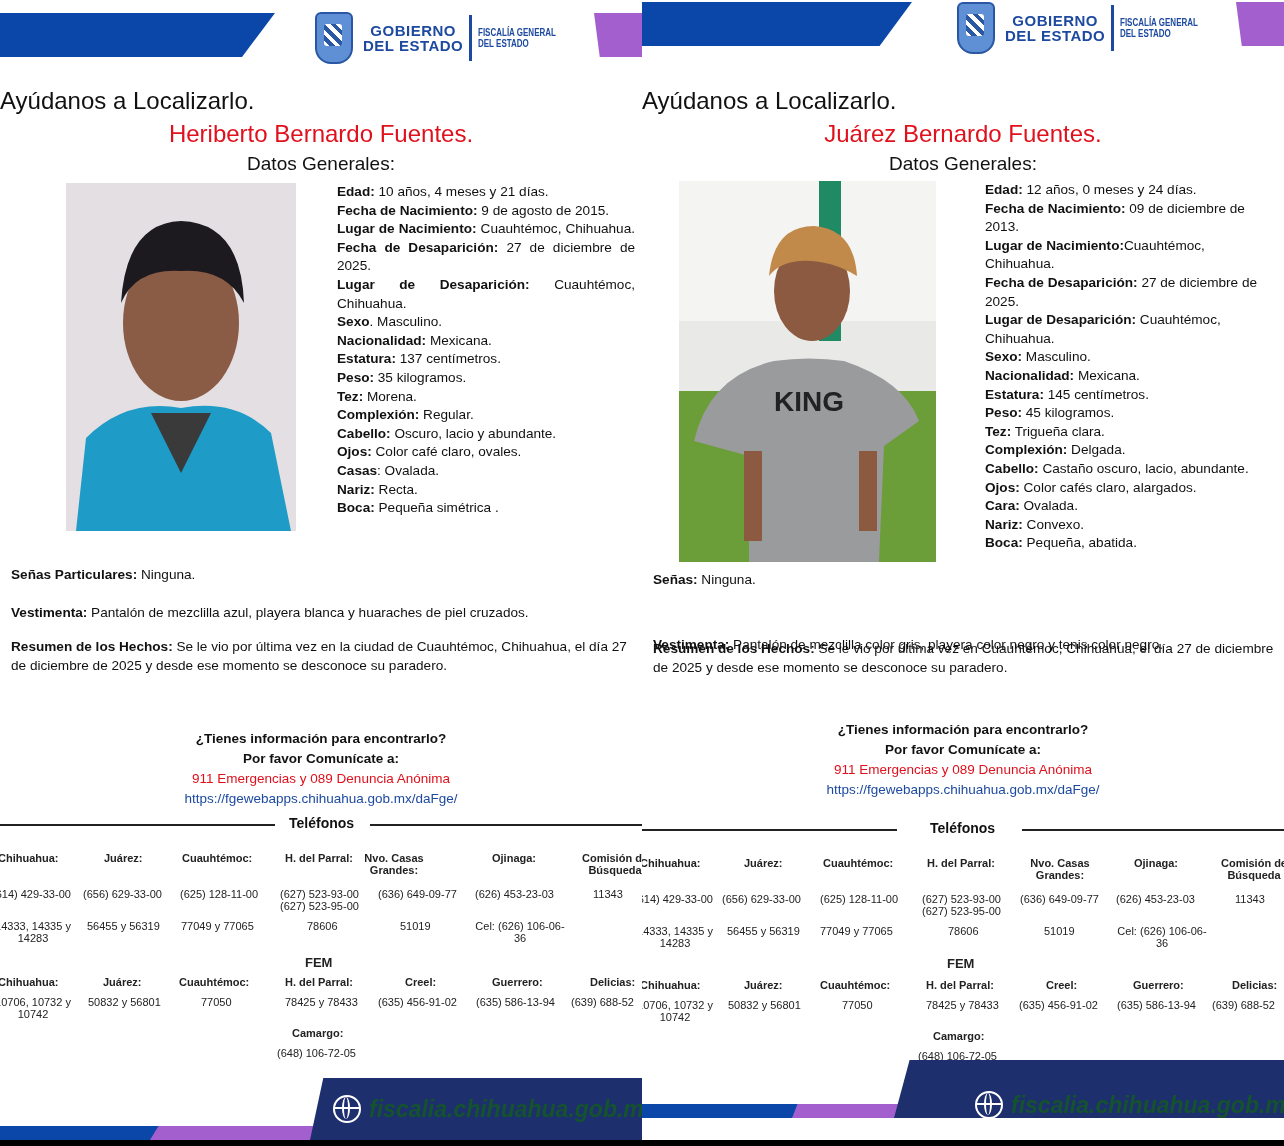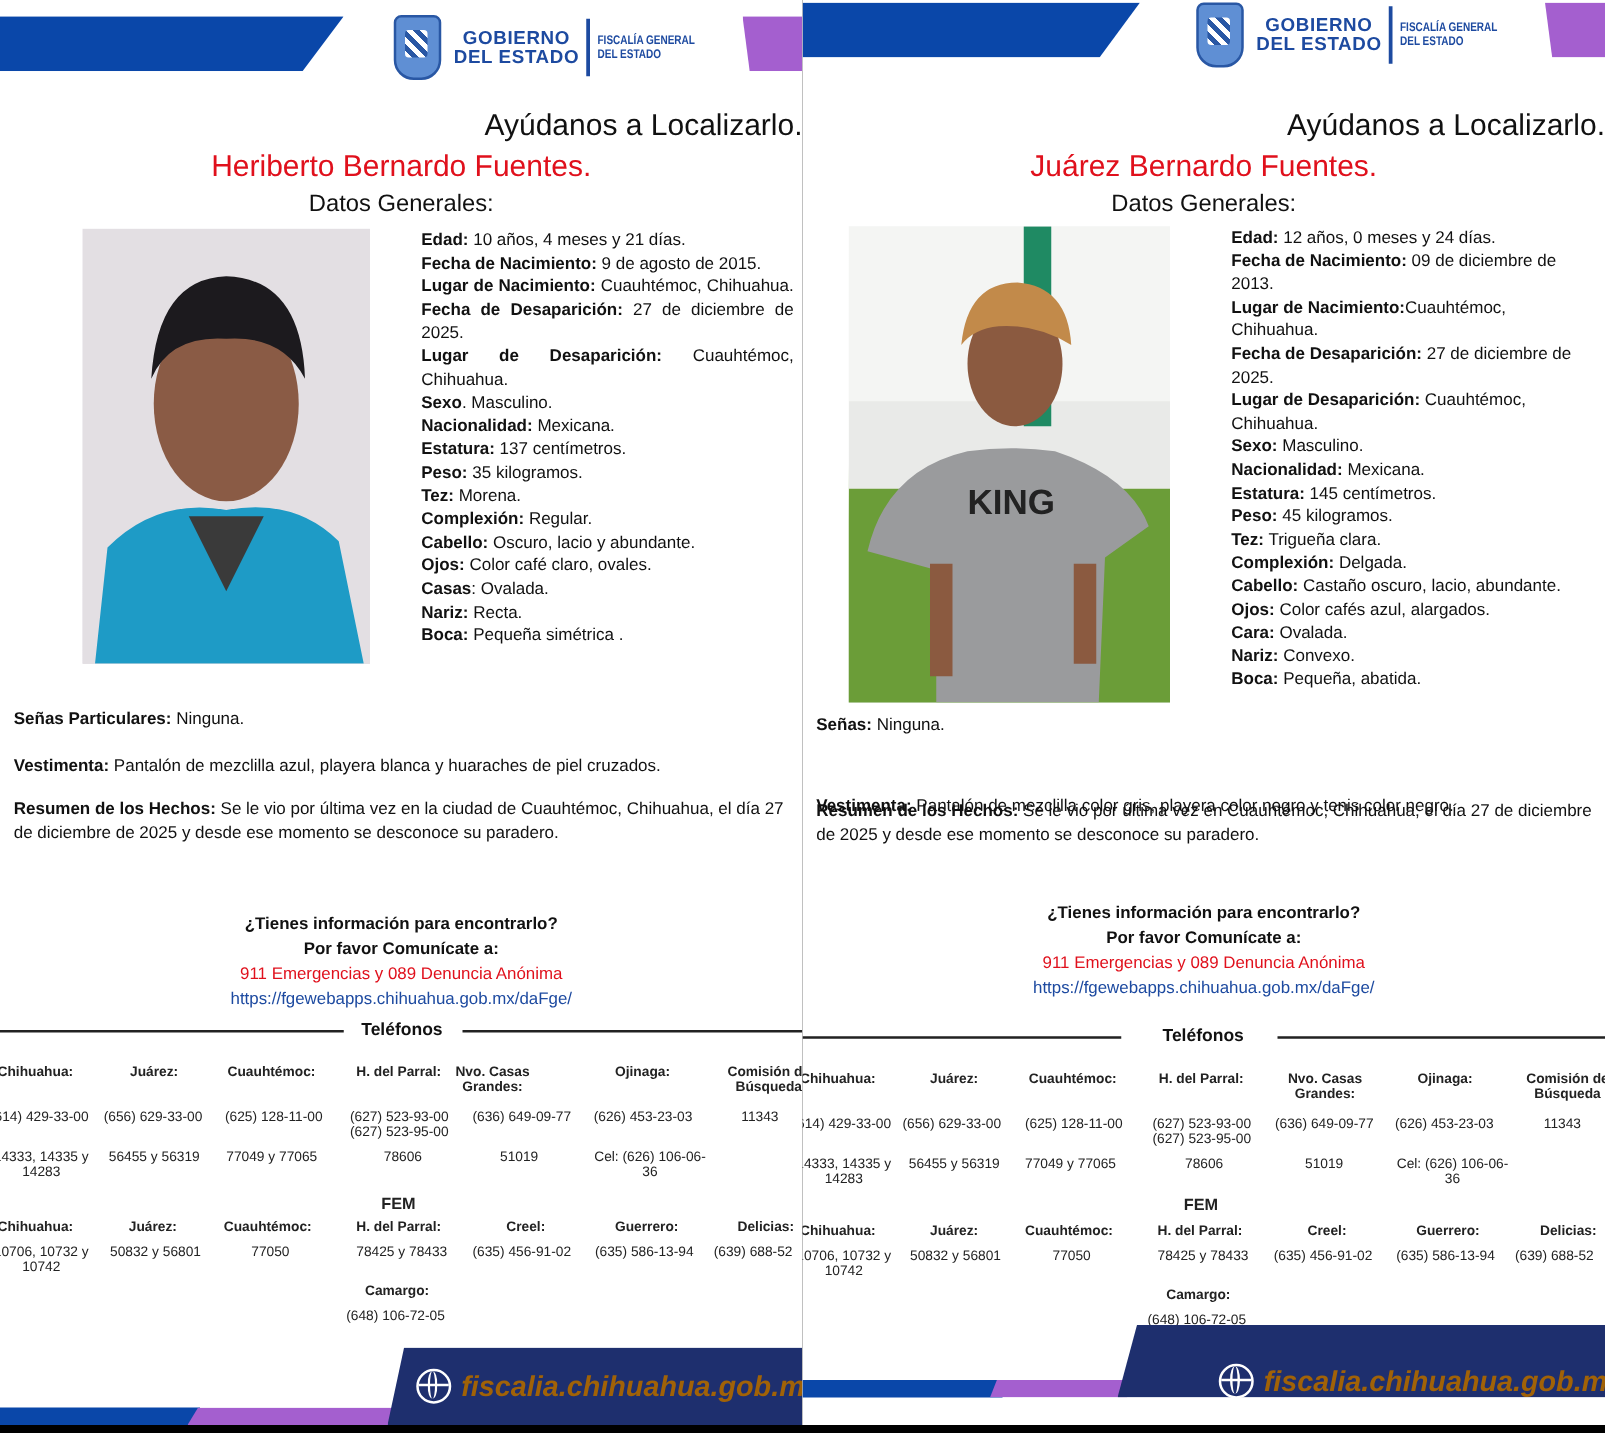--- a/index.html
+++ b/index.html
@@ -12,21 +12,21 @@
   .right .hbar-blue{top:2px;width:270px;height:44px;}
   .hbar-purple{position:absolute;right:0;top:13px;width:48px;height:44px;background:#a45fcf;clip-path:polygon(0 0,100% 0,100% 100%,12% 100%);}
   .right .hbar-purple{top:2px;}
   .logo{position:absolute;left:315px;top:12px;display:flex;align-items:center;}
   .right .logo{top:2px;}
   .shield{width:34px;height:48px;background:#5f8fd4;border:2px solid #2957a4;border-radius:6px 6px 16px 16px;position:relative;}
   .shield:after{content:"";position:absolute;left:7px;top:10px;width:18px;height:22px;background:repeating-linear-gradient(45deg,#fff 0 4px,#2957a4 4px 8px);border-radius:3px;}
   .gob{margin-left:10px;font-weight:700;color:#1d4aa0;font-size:15px;line-height:15px;text-align:center;letter-spacing:0.5px;}
   .vline{width:3px;height:46px;background:#1d4aa0;margin:0 6px;}
   .fisc{font-size:10px;line-height:11px;color:#1d4aa0;font-weight:700;font-family:"Liberation Sans",sans-serif;transform:scaleX(0.8);transform-origin:left;}
-  .title{position:absolute;left:0;width:642px;text-align:right;font-size:24px;}
+  .title{position:absolute;left:0;width:642px;text-align:left;font-size:24px;}
   .name{position:absolute;left:0;width:642px;text-align:center;font-size:24px;color:#e0101c;}
   .sub{position:absolute;left:0;width:642px;text-align:center;font-size:19px;}
   .photo{position:absolute;overflow:hidden;}
   .left .photo{left:66px;top:183px;width:230px;height:348px;background:linear-gradient(180deg,#e9e6ea 0%,#dcd8de 100%);}
   .right .photo{left:37px;top:181px;width:257px;height:381px;background:linear-gradient(180deg,#f6f7f6 0%,#f0f1ef 50%,#6ea23b 62%,#5e8f30 100%);}
   .fields{position:absolute;font-size:13.6px;line-height:18.6px;}
   .left .fields{left:337px;top:183px;width:298px;}
   .right .fields{left:343px;top:181px;width:280px;}
   .fields div{margin:0;}
   .just{text-align:justify;text-align-last:justify;}
@@ -39,21 +39,21 @@
   .telhead .line{position:absolute;top:9px;height:2px;background:#222;}
   .telhead .lbl{position:absolute;}
   .grid{position:absolute;left:0;width:642px;font-size:11px;font-weight:700;color:#222;}
   .cell{position:absolute;text-align:center;white-space:nowrap;line-height:12px;}
   .num{font-weight:400;}
   .fb-blue{position:absolute;left:0;bottom:0;height:14px;width:160px;background:#0a47a9;}
   .fb-purple{position:absolute;left:150px;bottom:0;height:14px;width:170px;background:#a45fcf;clip-path:polygon(5% 0,100% 0,100% 100%,0 100%);}
   .fb-navy{position:absolute;bottom:0;height:62px;background:#1e2f6e;clip-path:polygon(4% 0,100% 0,100% 100%,0 100%);}
   .left .fb-navy{left:310px;width:332px;}
   .right .fb-navy{left:252px;width:390px;}
-  .site{position:absolute;color:#a16207;font-weight:700;font-style:italic;font-size:23px;white-space:nowrap;display:flex;align-items:center;text-align:center;}
+  .site{position:absolute;color:#14532d;font-weight:700;font-style:italic;font-size:23px;white-space:nowrap;display:flex;align-items:center;text-align:center;}
   .globe{width:24px;height:24px;border:2px solid #fff;border-radius:50%;margin-right:8px;position:relative;}
   .globe:before{content:"";position:absolute;left:7px;top:0;width:8px;height:22px;border:2px solid #fff;border-top:0;border-bottom:0;border-radius:50%;box-sizing:border-box;}
   .globe:after{content:"";position:absolute;left:0;top:10px;width:24px;height:2px;background:#fff;}
 </style>
 </head>
 <body>
 
 <div class="poster left">
   <div class="hbar-blue"></div>
   <div class="hbar-purple"></div>
@@ -217,21 +217,21 @@
     <div><b>Lugar de Nacimiento:</b><span>Cuauhtémoc, Chihuahua.</span></div>
     <div><b>Fecha de Desaparición:</b><span> 27 de diciembre de 2025.</span></div>
     <div><b>Lugar de Desaparición:</b><span> Cuauhtémoc, Chihuahua.</span></div>
     <div><b>Sexo:</b><span> Masculino.</span></div>
     <div><b>Nacionalidad:</b><span> Mexicana.</span></div>
     <div><b>Estatura:</b><span> 145 centímetros.</span></div>
     <div><b>Peso:</b><span> 45 kilogramos.</span></div>
     <div><b>Tez:</b><span> Trigueña clara.</span></div>
     <div><b>Complexión:</b><span> Delgada.</span></div>
     <div><b>Cabello:</b><span> Castaño oscuro, lacio, abundante.</span></div>
-    <div><b>Ojos:</b><span> Color cafés azul, alargados.</span></div>
+    <div><b>Ojos:</b><span> Color cafés claro, alargados.</span></div>
     <div><b>Cara:</b><span> Ovalada.</span></div>
     <div><b>Nariz:</b><span> Convexo.</span></div>
     <div><b>Boca:</b><span> Pequeña, abatida.</span></div>
   </div>
 
   <div class="block" style="top:571px;"><b>Señas:</b><span> Ninguna.</span></div>
   <div class="block" style="top:636px;"><b>Vestimenta:</b><span> Pantalón de mezclilla color gris, playera color negro y tenis color negro.</span></div>
   <div class="block" style="top:640px;"><b>Resumen de los Hechos:</b><span> Se le vio por última vez en  Cuauhtémoc, Chihuahua, el día 27 de diciembre de 2025 y desde ese momento se desconoce su paradero.</span></div>
 
   <div class="info" style="top:720px;">

